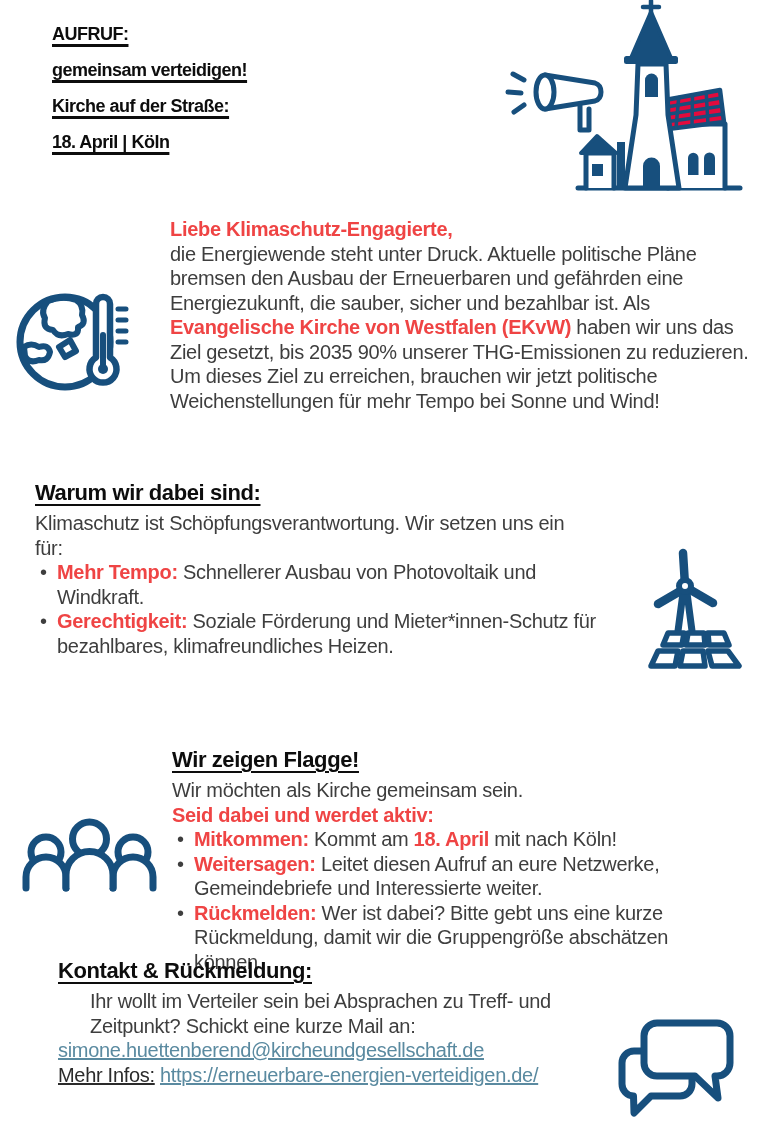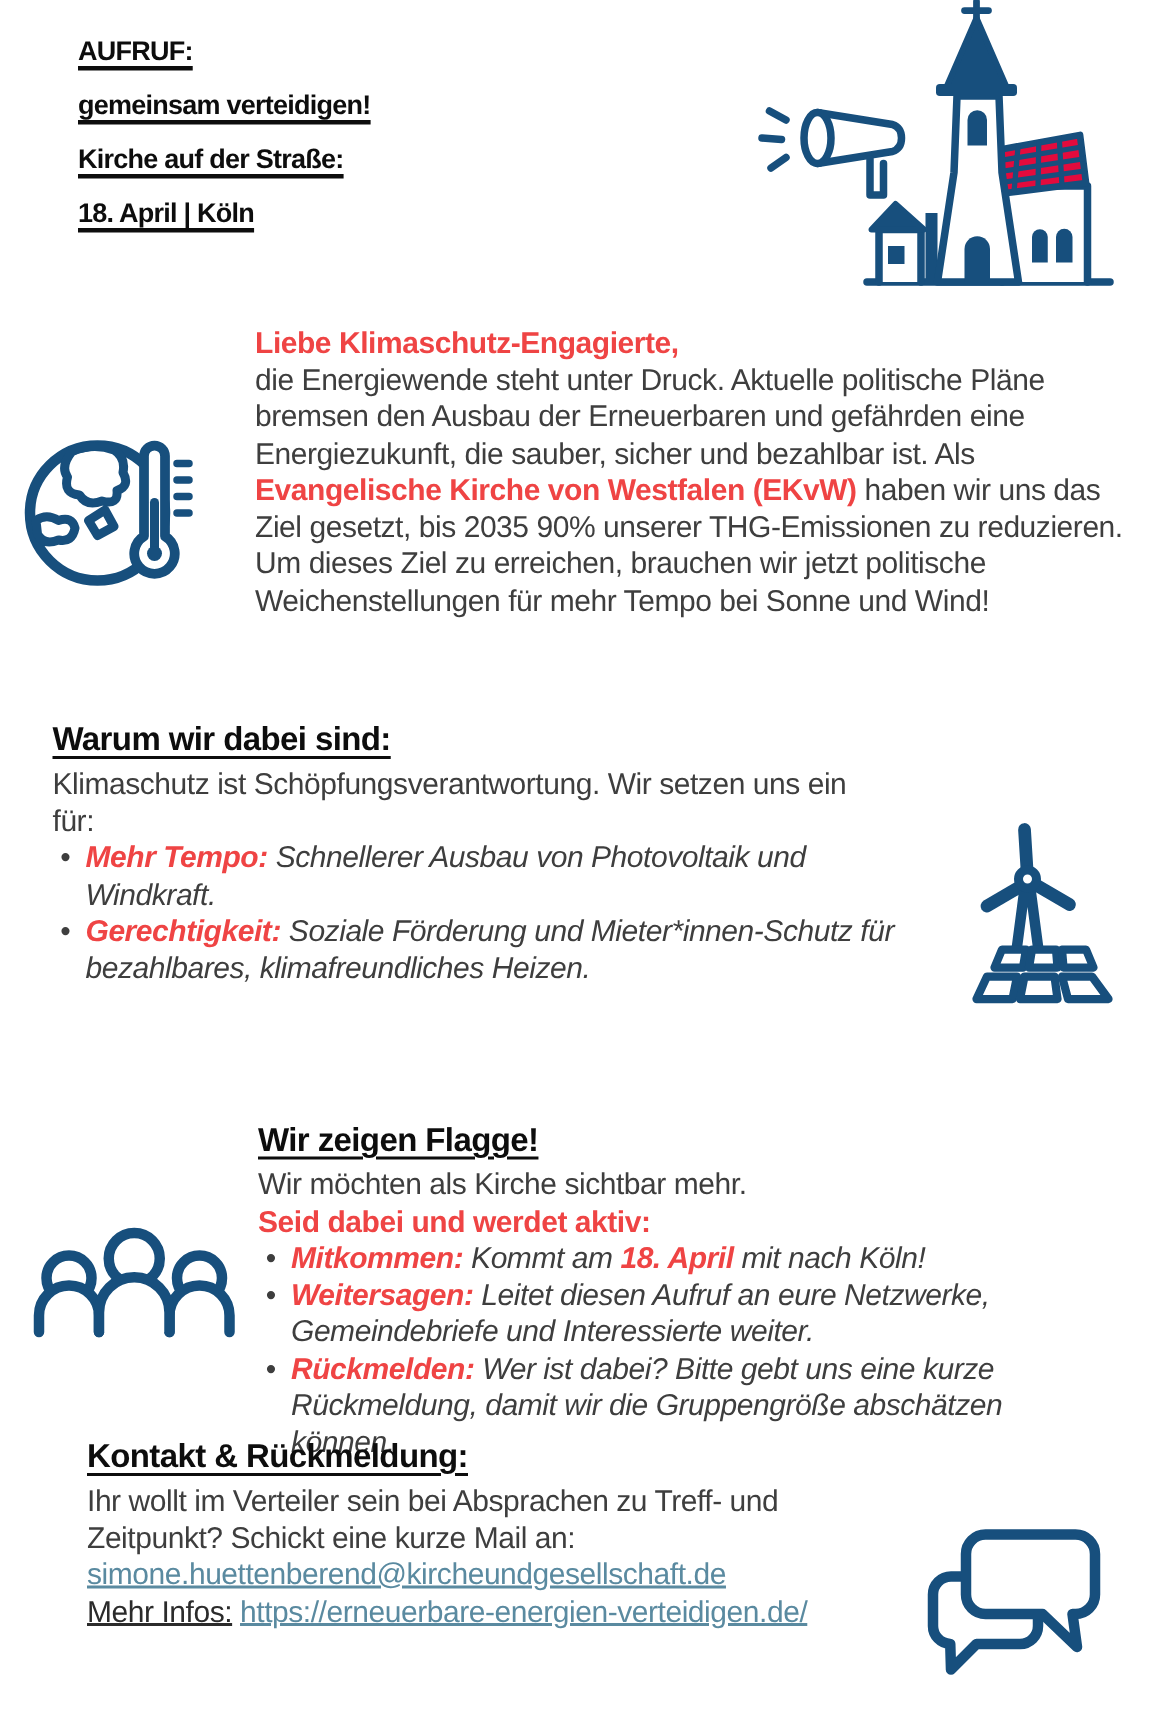--- a/index.html
+++ b/index.html
@@ -16,35 +16,35 @@
     color:var(--heading-text,#0d0d0d); letter-spacing:-0.5px; }
   .doc-title .tline { text-decoration:underline; text-decoration-thickness:2.5px; text-underline-offset:4px; }
   .h2 { font-size:22px; font-weight:700; color:var(--heading-text,#0d0d0d);
     text-decoration:underline; text-decoration-thickness:2px; text-underline-offset:4px;
     letter-spacing:-0.4px; line-height:30px; margin-bottom:3px; }
 
   
   .body-txt { font-size:20px; line-height:24.5px; letter-spacing:-0.3px; color:var(--body-text,#3e3e3e); }
   .b { font-weight:700; color:#ef4444; }
 
-  ul.bul { list-style:none;font-style:italic; }
+  ul.bul { list-style:none; }
   ul.bul li { position:relative; padding-left:22px; }
   ul.bul li::before { content:"\2022"; position:absolute; left:5px; top:0px; color:var(--body-text,#3e3e3e); }
 
   a.lnk { color:var(--link-teal,#5a8aa0); text-decoration:underline; text-decoration-thickness:1.5px; cursor:pointer; }
   .mehr { color:#2b2b2b; text-decoration:underline; text-decoration-thickness:1.5px; }
 
   
   .intro-block   { left:170px; top:217px; width:588px; }
   .why-block     { left:35px;  top:478px; width:595px; }
   .why-block .p  { width:550px; }
   .why-block ul  { width:562px; }
   .flag-block    { left:172px; top:745px; width:548px; }
   .contact-block { left:58px;  top:956px; width:512px; }
-  .contact-block .p { width:505px; }
+  .contact-block .p { width:505px;margin-left:32px; }
 
   
   .icon { color:var(--icon-blue,#174f7d); }
   .roof-red { fill:var(--panel-red,#e30b3d); }
   .hero-svg   { left:488px; top:0;      width:289px; height:196px; }
   .globe-svg  { left:14px;  top:287px;  width:122px; height:108px; }
   .wind-svg   { left:627px; top:541px;  width:145px; height:132px; }
   .people-svg { left:17px;  top:816px;  width:145px; height:76px; }
   .chat-svg   { left:613px; top:1009px; width:150px; height:128px; }
 </style>
@@ -153,21 +153,21 @@
     <path d="M9,72 V61 a20,20 0 0 1 40,0 V72"></path>
     <circle cx="116" cy="36" r="15"></circle>
     <path d="M96,72 V61 a20,20 0 0 1 40,0 V72"></path>
     <circle cx="72.5" cy="23" r="17"></circle>
     <path d="M49,72 V59 a23.5,23.5 0 0 1 47,0 V72"></path>
   </g>
 </svg>
 
 <div class="abs flag-block body-txt">
   <div class="h2">Wir zeigen Flagge!</div>
-  <p>Wir möchten als Kirche sichtbar mehr.</p>
+  <p>Wir möchten als Kirche gemeinsam sein.</p>
   <p class="b">Seid dabei und werdet aktiv:</p>
   <ul class="bul">
     <li><span class="b">Mitkommen:</span><span> Kommt am </span><span class="b">18. April</span><span> mit nach Köln!</span></li>
     <li><span class="b">Weitersagen:</span><span> Leitet diesen Aufruf an eure Netzwerke, Gemeindebriefe und Interessierte weiter.</span></li>
     <li><span class="b">Rückmelden:</span><span> Wer ist dabei? Bitte gebt uns eine kurze Rückmeldung, damit wir die Gruppengröße abschätzen können.</span></li>
   </ul>
 </div>
 
 <div class="abs contact-block body-txt">
   <div class="h2">Kontakt &amp; Rückmeldung:</div>

